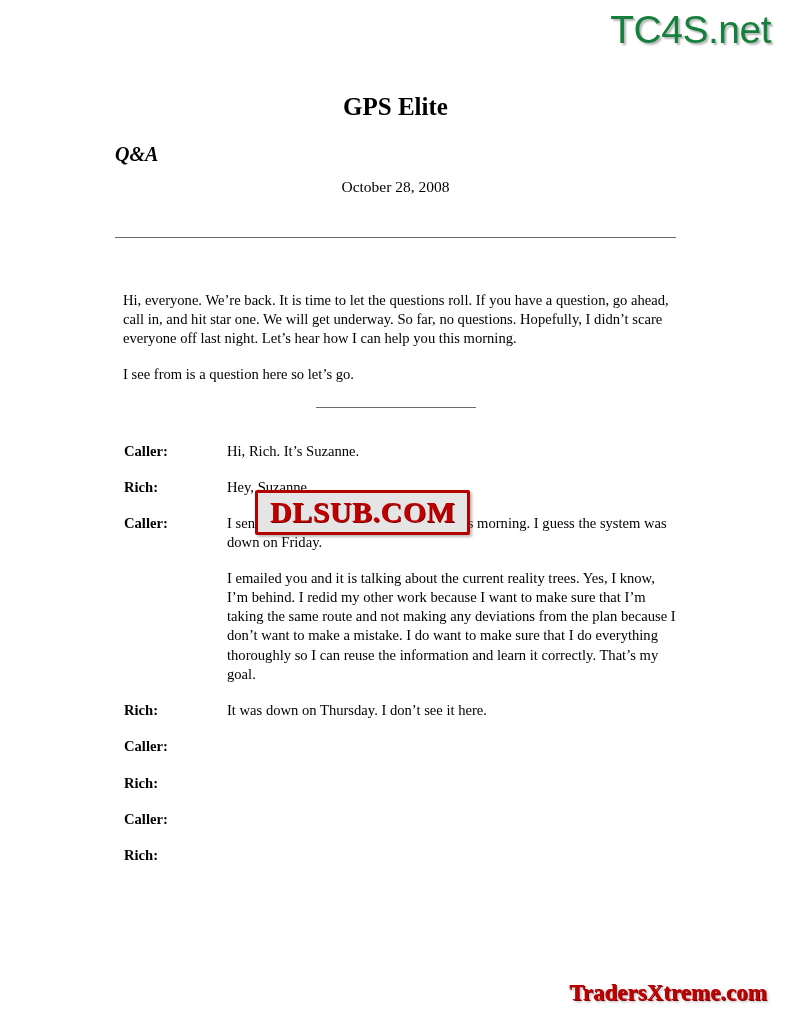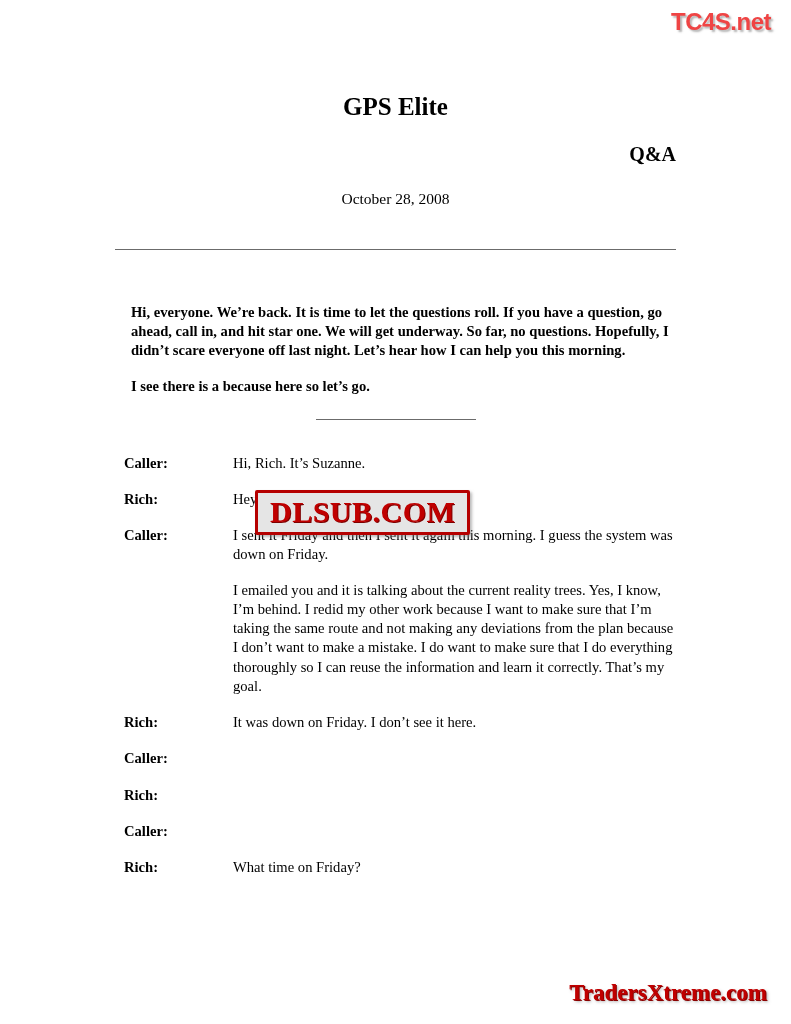--- a/index.html
+++ b/index.html
@@ -15,24 +15,24 @@
     color: #000000;
     overflow: hidden;
   }
 
   
   .wm-top {
     position: absolute;
     top: 8px;
     right: 20px;
     font-family: "Liberation Sans", sans-serif;
-    font-weight: bold;
-    font-size: 24px;
+    font-weight: normal;
+    font-size: 39px;
     letter-spacing: -0.5px;
-    color: #ef4444;
+    color: #15803d;
     text-shadow: 2px 2px 2px rgba(120,120,120,0.55);
   }
 
   
   .wm-bottom {
     position: absolute;
     bottom: 18px;
     right: 24px;
     font-family: "Liberation Serif", serif;
     font-weight: bold;
@@ -72,45 +72,46 @@
   }
 
   .doc-title {
     text-align: center;
     font-size: 25px;
     font-weight: bold;
     margin-top: 93px;
     line-height: 1.1;
   }
   .doc-subtitle {
-    text-align: right;
+    text-align: left;
     font-size: 20px;
     font-weight: bold;
     margin-top: 22px;
+    font-style: italic;
   }
   .doc-date {
     text-align: center;
     font-size: 15.5px;
-    margin-top: 24px;
+    margin-top: 12px;
   }
 
   .rule-wide {
     margin: 41px 0 0 0;
     border: none;
     border-top: 1px solid #6b6b6b;
     width: 100%;
   }
 
   .intro {
     margin-top: 53px;
     font-size: 14.6px;
     line-height: 1.32;
     text-align: left;
   }
-  .intro p { margin: 0 0 17px 16px; font-weight: bold; }
+  .intro p { margin: 0 0 17px 8px; }
   .intro p:last-child { margin-bottom: 0; }
 
   .rule-short {
     margin: 22px auto 0 auto;
     border: none;
     border-top: 1px solid #6b6b6b;
     width: 160px;
   }
 
   
@@ -124,37 +125,37 @@
     margin-bottom: 17px;
   }
   .speaker {
     flex: 0 0 93px;
     font-weight: bold;
     margin-left: 9px;
   }
   .lines {
     flex: 1 1 auto;
   }
-  .lines p { margin: 0 0 16px 16px; }
+  .lines p { margin: 0 0 16px 10px; }
   .lines p:last-child { margin-bottom: 0; }
 </style>
 </head>
 <body>
 
 <div class="page">
 
   <div class="doc-title">GPS Elite</div>
   <div class="doc-subtitle">Q&amp;A</div>
   <div class="doc-date">October 28, 2008</div>
 
   <hr class="rule-wide">
 
   <div class="intro">
     <p>Hi, everyone. We’re back. It is time to let the questions roll. If you have a question, go ahead, call in, and hit star one. We will get underway. So far, no questions. Hopefully, I didn’t scare everyone off last night. Let’s hear how I can help you this morning.</p>
-    <p>I see there is a because here so let’s go.</p>
+    <p>I see from is a question here so let’s go.</p>
   </div>
 
   <hr class="rule-short">
 
   <div class="dialogue">
 
     <div class="turn">
       <div class="speaker">Caller:</div>
       <div class="lines">
         <p>Hi, Rich. It’s Suzanne.</p>
@@ -172,41 +173,38 @@
       <div class="speaker">Caller:</div>
       <div class="lines">
         <p>I sent it Friday and then I sent it again this morning. I guess the system was down on Friday.</p>
         <p>I emailed you and it is talking about the current reality trees. Yes, I know, I’m behind. I redid my other work because I want to make sure that I’m taking the same route and not making any deviations from the plan because I don’t want to make a mistake. I do want to make sure that I do everything thoroughly so I can reuse the information and learn it correctly. That’s my goal.</p>
       </div>
     </div>
 
     <div class="turn">
       <div class="speaker">Rich:</div>
       <div class="lines">
-        <p>It was down on Friday. I don’t see it here.</p>
-      </div>
-    </div>
-
-    <div class="turn">
-      <div class="speaker">Caller:</div>
-    </div>
-
-    <div class="turn">
-      <div class="speaker">Rich:</div>
-    </div>
-
-    <div class="turn">
-      <div class="speaker">Caller:</div>
-    </div>
-
-    <div class="turn">
-      <div class="speaker">Rich:</div>
-      <div class="lines">
-        <p>What time on Friday?</p>
-      </div>
+        <p>It was down on Thursday. I don’t see it here.</p>
+      </div>
+    </div>
+
+    <div class="turn">
+      <div class="speaker">Caller:</div>
+    </div>
+
+    <div class="turn">
+      <div class="speaker">Rich:</div>
+    </div>
+
+    <div class="turn">
+      <div class="speaker">Caller:</div>
+    </div>
+
+    <div class="turn">
+      <div class="speaker">Rich:</div>
     </div>
 
   </div>
 </div>
 
 <div class="wm-top">TC4S.net</div>
 <div class="wm-stamp">DLSUB.COM</div>
 <div class="wm-bottom">TradersXtreme.com</div>
 
 </body></html>

